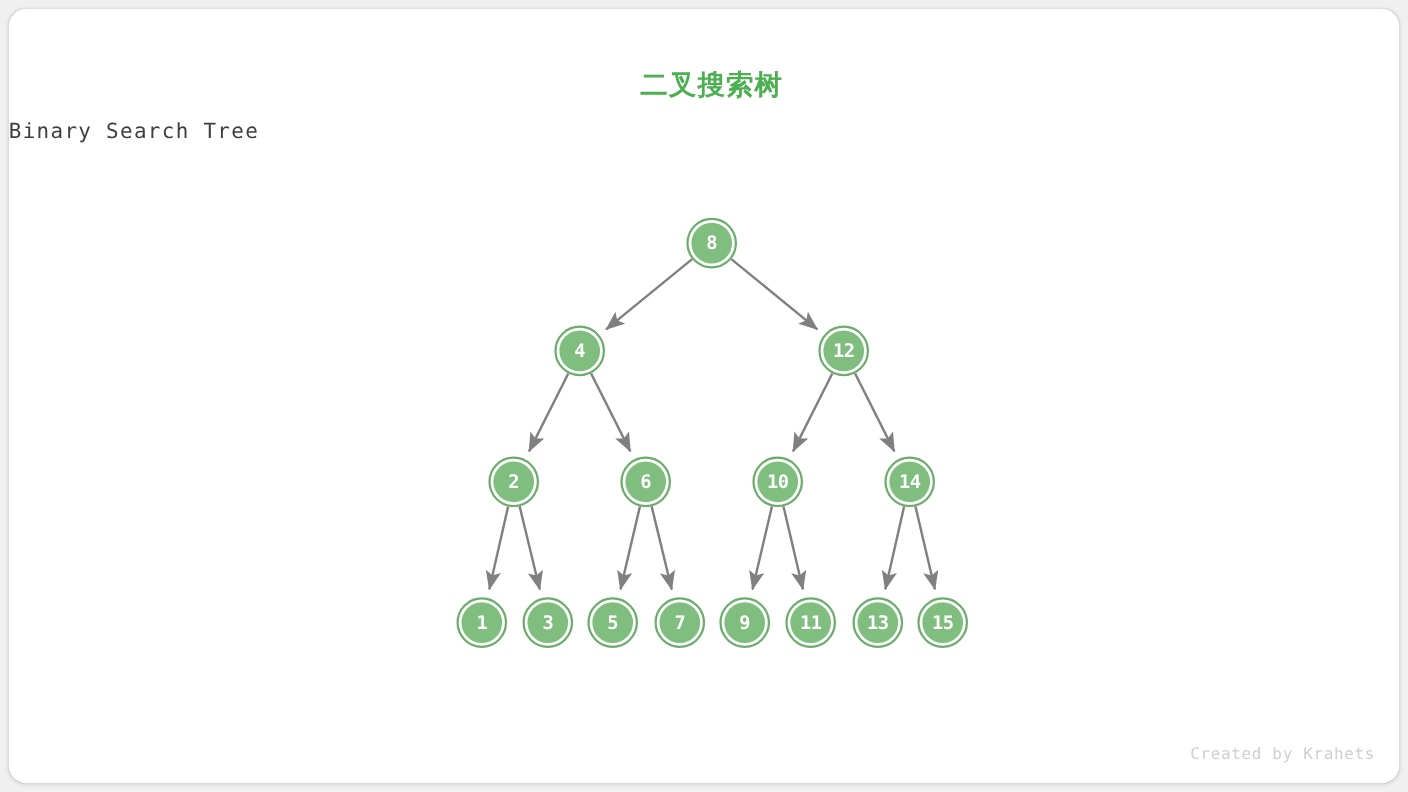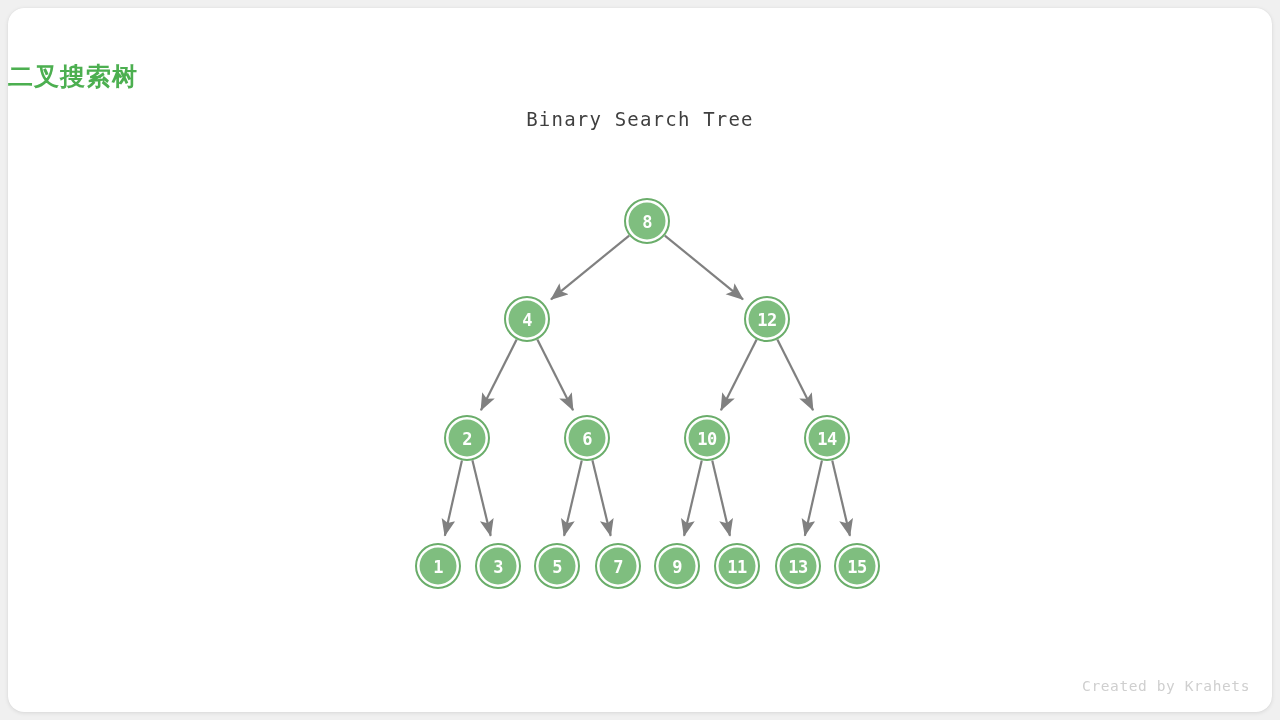--- a/index.html
+++ b/index.html
@@ -20,33 +20,34 @@
     background: #ffffff;
     border-radius: 16px;
     box-shadow: 0 1px 4px rgba(0,0,0,0.10), 0 0 1px rgba(0,0,0,0.08);
     overflow: hidden;
   }
   #title {
     position: absolute;
     left: 0;
     top: 52px;
     width: 1264px;
-    text-align: left;
+    text-align: center;
     font-family: "DejaVu Sans", sans-serif;
     font-weight: bold;
     font-size: 25px;
     letter-spacing: 1px;
     color: #4CAF50;
+    padding-left: 7px;
   }
   #subtitle {
     position: absolute;
     left: 0;
     top: 100px;
     width: 1264px;
-    text-align: center;
+    text-align: left;
     font-family: "DejaVu Sans Mono", monospace;
     font-size: 19px;
     letter-spacing: 1.2px;
     color: #3f3f3f;
   }
   #credit {
     position: absolute;
     right: 22px;
     bottom: 18px;
     font-family: "DejaVu Sans Mono", monospace;

